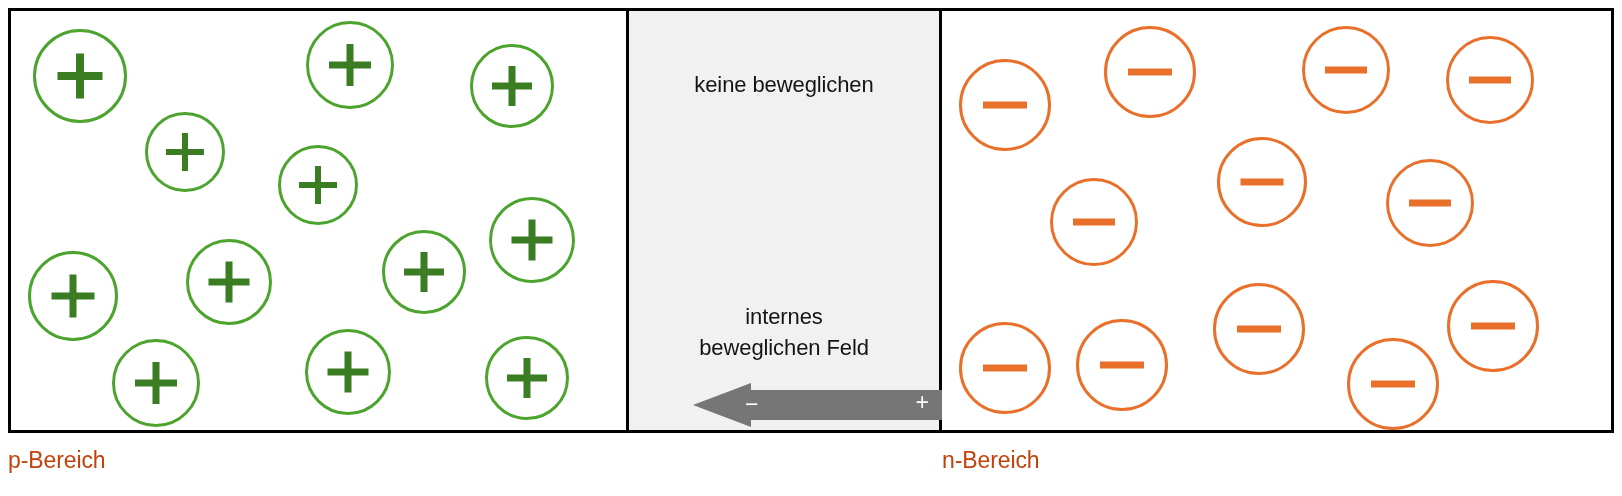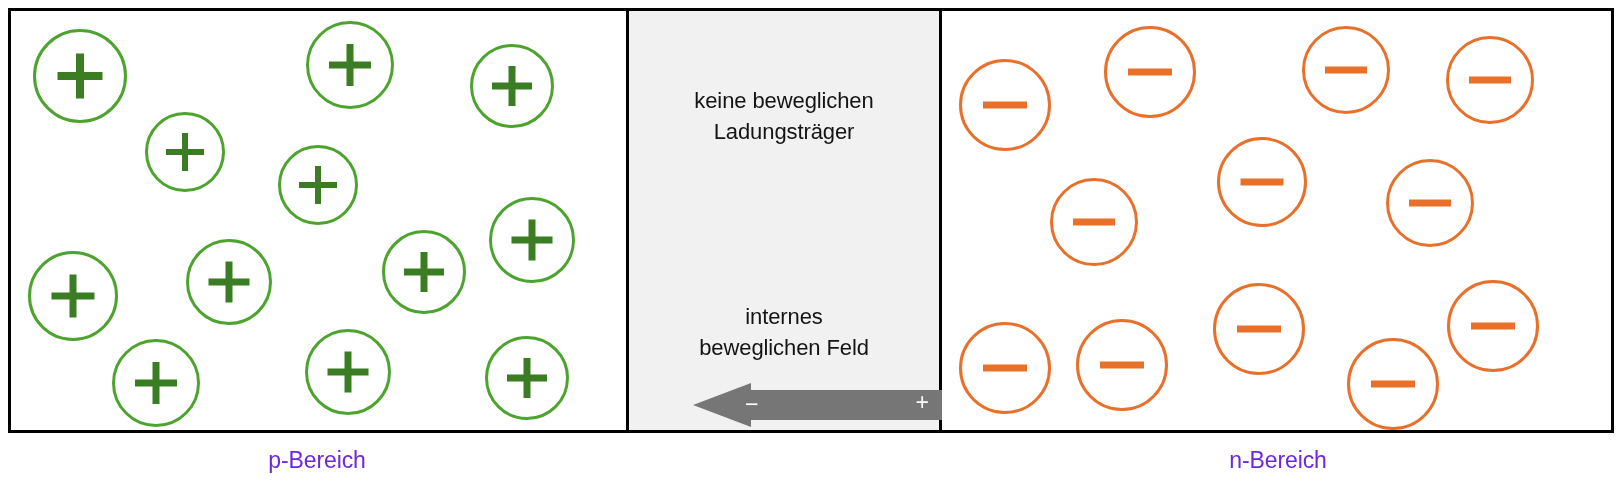--- a/index.html
+++ b/index.html
@@ -87,21 +87,21 @@
   .depletion-text {
     position: absolute;
     left: 0;
     right: 0;
     text-align: center;
     color: #141414;
     font-size: 22px;
     line-height: 1.42;
     letter-spacing: -0.1px;
   }
-  #no-carriers-text { top: 74px; }
+  #no-carriers-text { top: 58px; }
   #field-label-text { top: 282px; margin-top: 8px; }
 
   
   #field-arrow {
     position: absolute;
     left: 64px;
     top: 372px;
     width: 252px;
     height: 44px;
   }
@@ -113,43 +113,41 @@
     line-height: 1;
     font-weight: 400;
   }
   #arrow-minus-sign { left: 52px; top: 10px; }
   #arrow-plus-sign  { right: 16px; top: 8px; }
 
   
   .caption {
     position: absolute;
     top: 447px;
-    text-align: center;
     font-size: 23px;
-    color: #6d28d9;
+    color: #c2410c;
     letter-spacing: -0.1px;
   }
   #caption-p { left: 8px;    width: 618px; }
   #caption-d { left: 626px;  width: 316px; }
   #caption-n { left: 942px;  width: 672px; }
 </style>
 </head>
 <body>
 
 <div id="stage">
 
   <div id="device-box">
 
     <div class="region" id="p-region"></div>
 
     <div class="region" id="depletion-region">
 
       <div class="depletion-text" id="no-carriers-text">
         <div>keine beweglichen</div>
-        <div>Ladungsträger</div>
       </div>
 
       <div class="depletion-text" id="field-label-text">
         <div>internes</div>
         <div>beweglichen Feld</div>
       </div>
 
       <div id="field-arrow">
         <svg width="252" height="44" viewBox="0 0 252 44" xmlns="http://www.w3.org/2000/svg" aria-hidden="true">
           <path d="M 0 22 L 58 0 L 58 7 L 252 7 L 252 37 L 58 37 L 58 44 Z" fill="#767676"></path>

